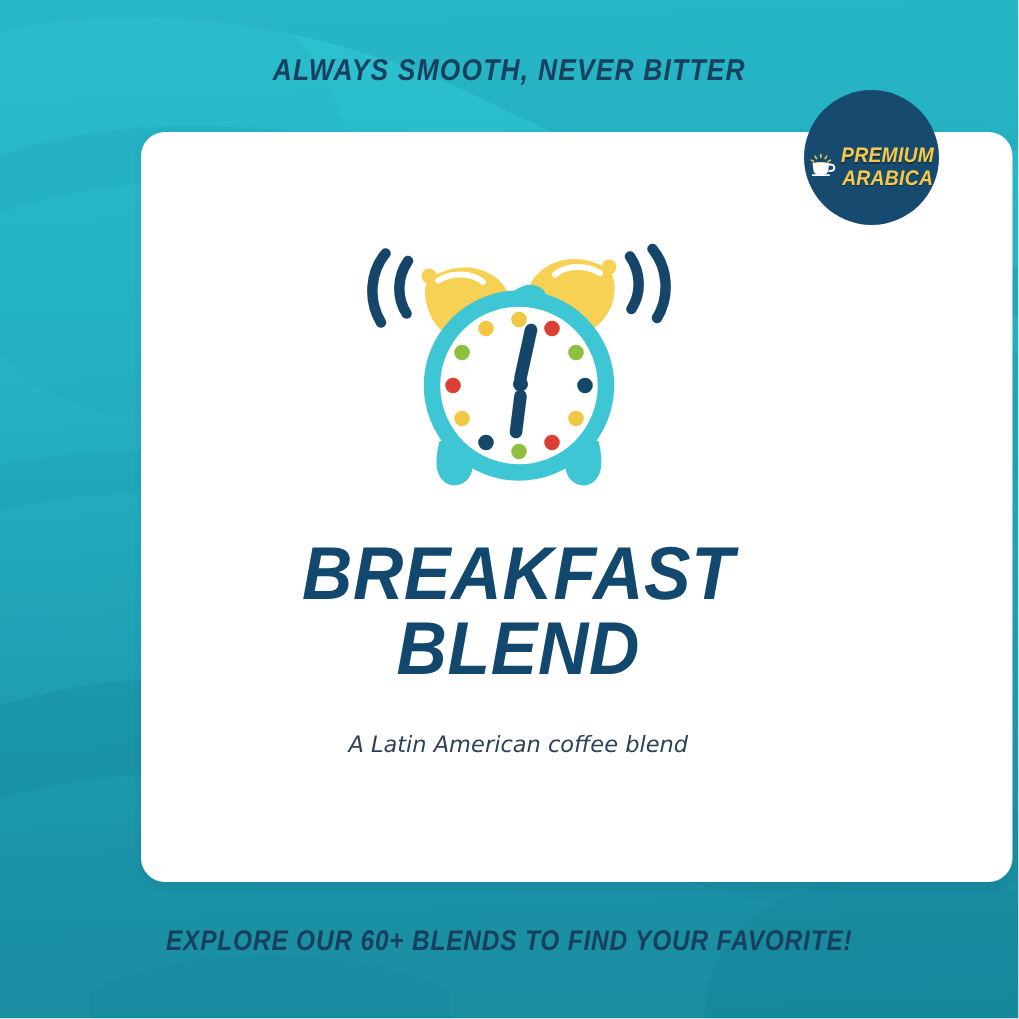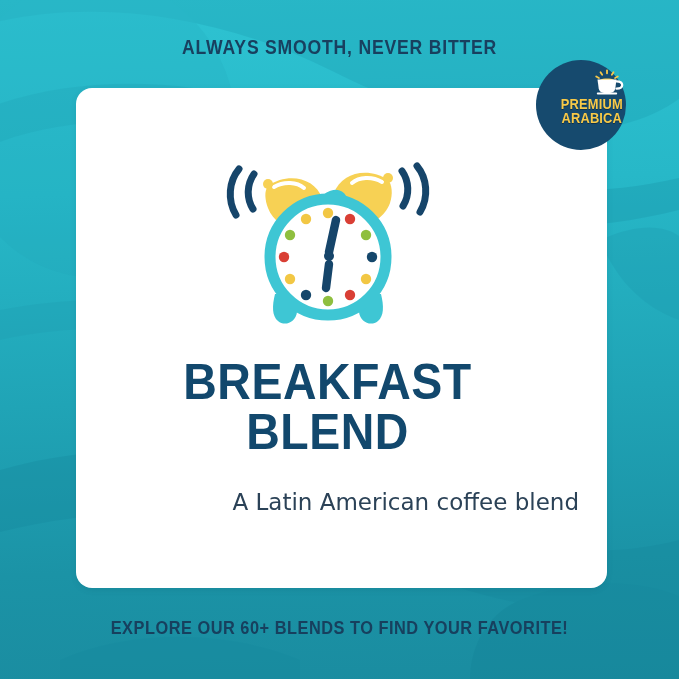--- a/index.html
+++ b/index.html
@@ -11,20 +11,21 @@
     overflow: hidden;
     font-family: "Liberation Sans", "DejaVu Sans", sans-serif;
   }
 
   .poster {
     position: relative;
     width: 679px;
     height: 679px;
     background: linear-gradient(178deg, #2ec3d2 0%, #27b8c8 28%, #20a4b6 58%, #1b93a6 82%, #1a8ca0 100%);
     overflow: hidden;
+    font-style: italic;
   }
 
   
   .bg-art {
     position: absolute;
     inset: 0;
     width: 679px;
     height: 679px;
     pointer-events: none;
   }
@@ -57,23 +58,23 @@
     letter-spacing: 0.6px;
     color: #17405e;
     font-family: "Liberation Sans Narrow", "Liberation Sans", sans-serif;
     transform: scaleX(0.86);
     white-space: nowrap;
   }
 
   
   .card {
     position: absolute;
-    left: 76px;
+    left: 94px;
     top: 88px;
-    width: 531px;
+    width: 581px;
     height: 500px;
     background: #ffffff;
     border-radius: 16px;
     box-shadow: 0 2px 6px rgba(10,60,80,0.10);
     z-index: 3;
   }
 
   
   .clock-wrap {
     position: absolute;
@@ -100,42 +101,42 @@
     transform: scaleX(0.93);
   }
   .product-title .line2 { display: block; }
 
   
   .product-desc {
     position: absolute;
     left: 0;
     top: 398px;
     width: 503px;
-    text-align: right;
+    text-align: center;
     color: #2b4257;
-    font-size: 23px;
+    font-size: 15px;
     line-height: 1.42;
     font-weight: normal;
     font-family: "DejaVu Sans", "Liberation Sans", sans-serif;
   }
   .product-desc .line { display: block; }
 
   
   .badge {
     position: absolute;
     left: 536px;
     top: 60px;
     width: 90px;
     height: 90px;
     border-radius: 50%;
     background: #164a6e;
     z-index: 6;
     display: flex;
-    flex-direction: column;
-    align-items: flex-end;
+    flex-direction: row;
+    align-items: center;
     justify-content: flex-start;
     padding-top: 9px;
   }
   .badge-icon { width: 38px; height: 26px; display: block; }
   .badge-text {
     margin-top: 2px;
     text-align: center;
     color: #f7c948;
     font-size: 14px;
     line-height: 1.02;

